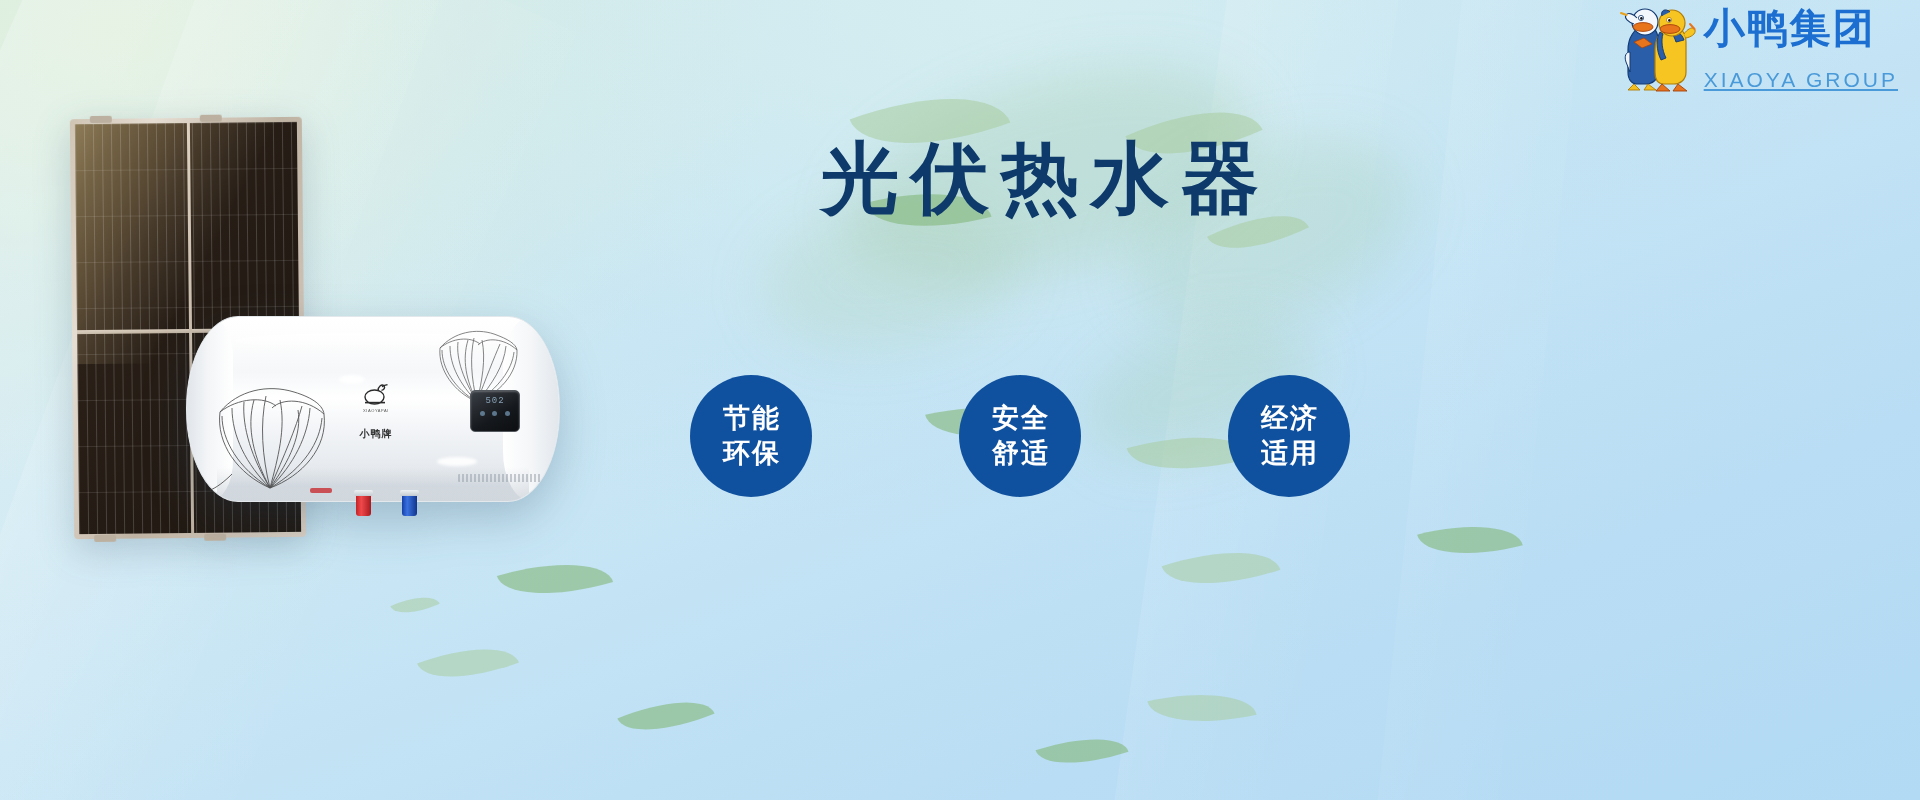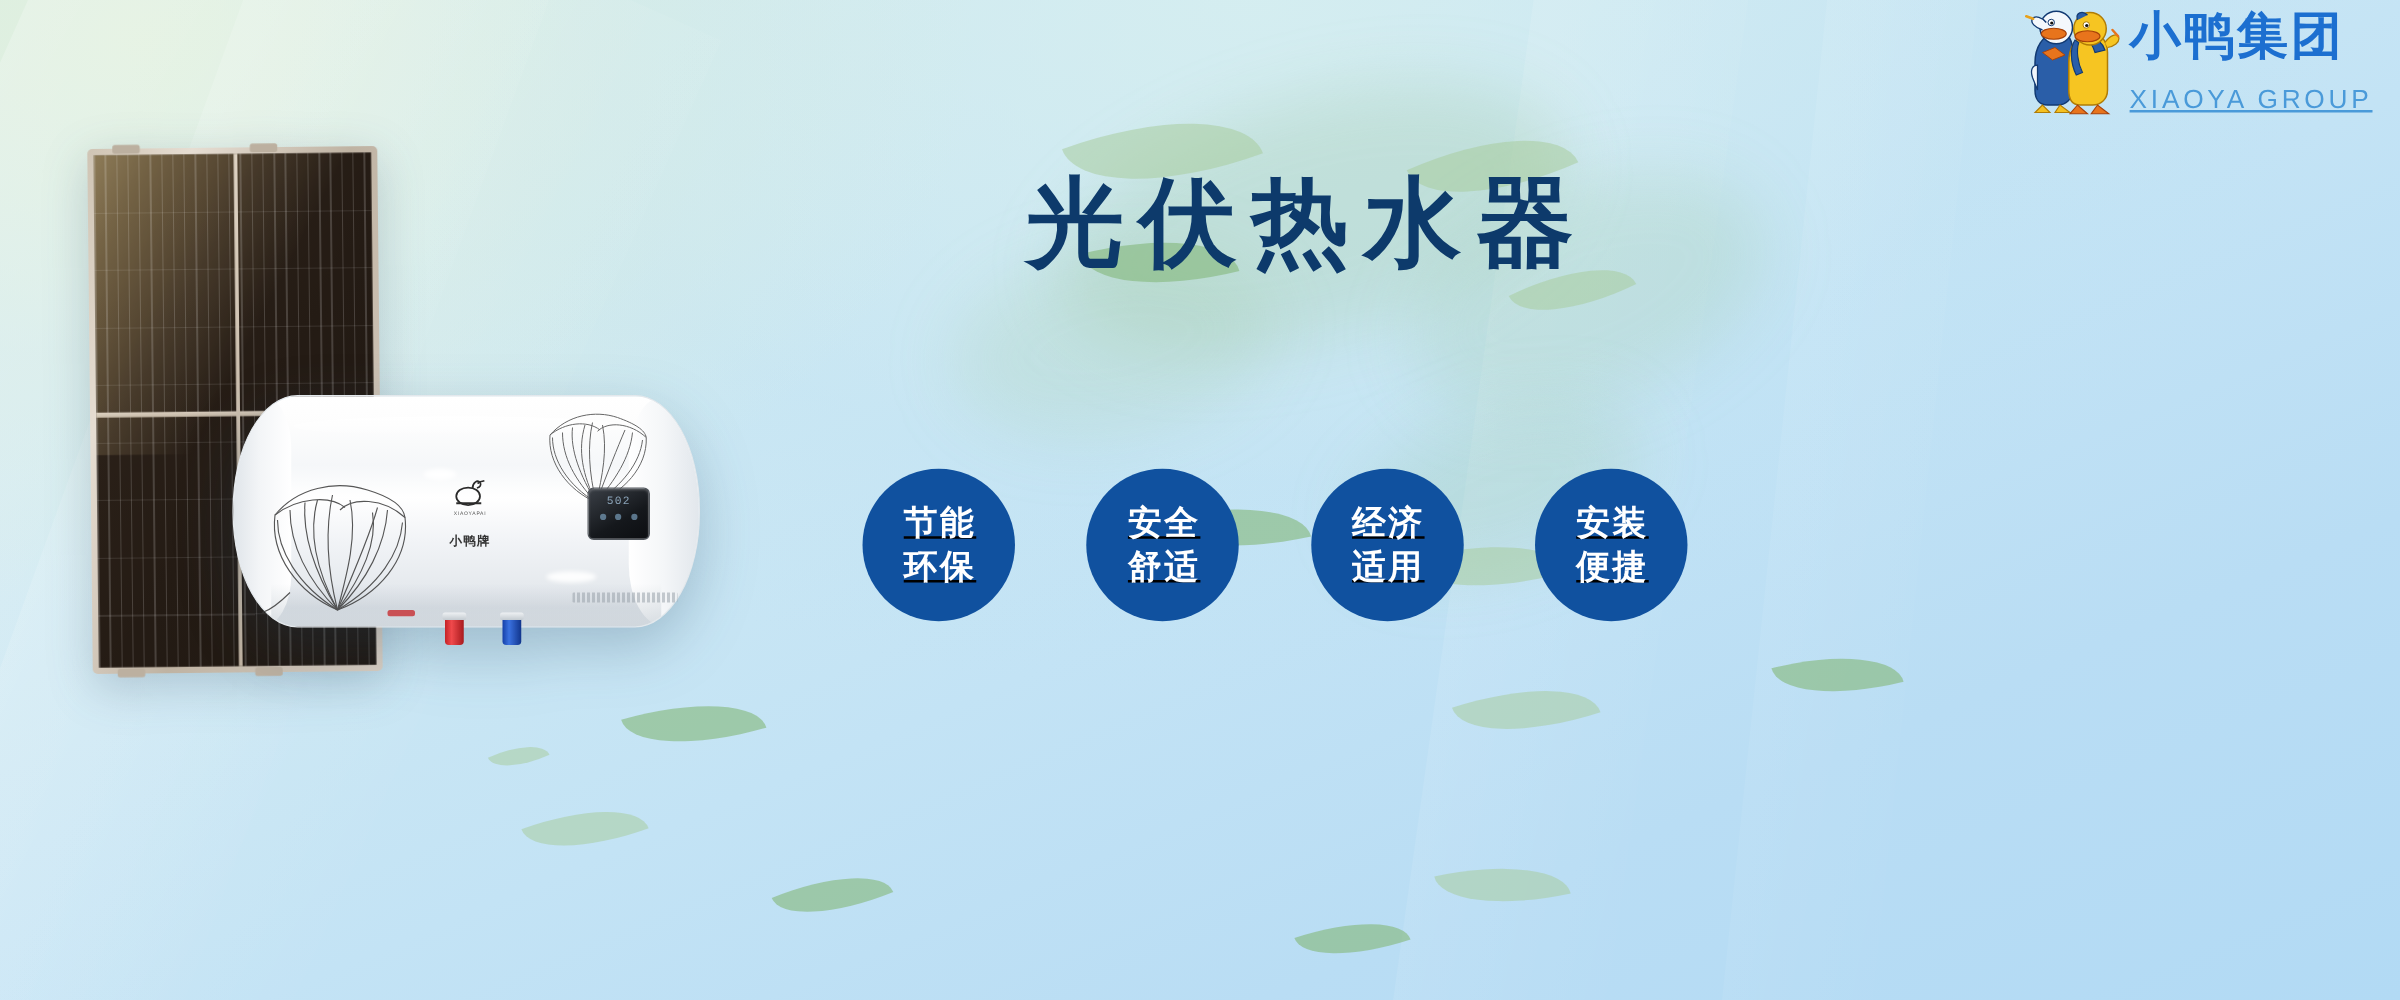--- a/index.html
+++ b/index.html
@@ -193,21 +193,21 @@
     letter-spacing:1.5px;
     color:#1263c4;
     white-space:nowrap;
   }
 
   
   #badges {
     position:absolute;
     left:690px; top:371px;
     width:660px; height:130px;
-    display:flex; justify-content:space-between; align-items:center;text-decoration:underline;
+    display:flex; justify-content:space-between; align-items:center;
   }
   .badge {
     width:122px; height:122px;
     border-radius:50%;
     background:#10519f;
     display:flex; flex-direction:column;
     align-items:center; justify-content:center;
     color:#ffffff;
     font-size:27px; font-weight:bold;
     letter-spacing:2px; line-height:1.28;
@@ -368,24 +368,20 @@
       <span class="badge-line">环保</span>
     </div>
     <div class="badge">
       <span class="badge-line">安全</span>
       <span class="badge-line">舒适</span>
     </div>
     <div class="badge">
       <span class="badge-line">经济</span>
       <span class="badge-line">适用</span>
     </div>
-    <div class="badge">
-      <span class="badge-line">安装</span>
-      <span class="badge-line">便捷</span>
-    </div>
   </div>
 
   <div id="brand-logo">
     <svg class="logo-ducks" viewBox="0 0 78 86">
 
       <g>
         <path d="M20 78 C14 78 10 74 10 66 L10 44 C10 32 16 22 26 20 C34 18 40 24 40 34 L40 66 C40 74 34 78 28 78 Z" fill="#2a5ea8" stroke="#123a72" stroke-width="1.2"></path>
         <path d="M12 46 C8 46 6 50 8 56 L12 66 Z" fill="#f2f6fb" stroke="#123a72" stroke-width="1"></path>
         <ellipse cx="27" cy="16" rx="13" ry="13" fill="#f4f8fc" stroke="#123a72" stroke-width="1.2"></ellipse>
         <path d="M16 18 C10 16 6 12 8 9 C10 6 16 8 19 12" fill="#f4f8fc" stroke="#123a72" stroke-width="1.1"></path>

